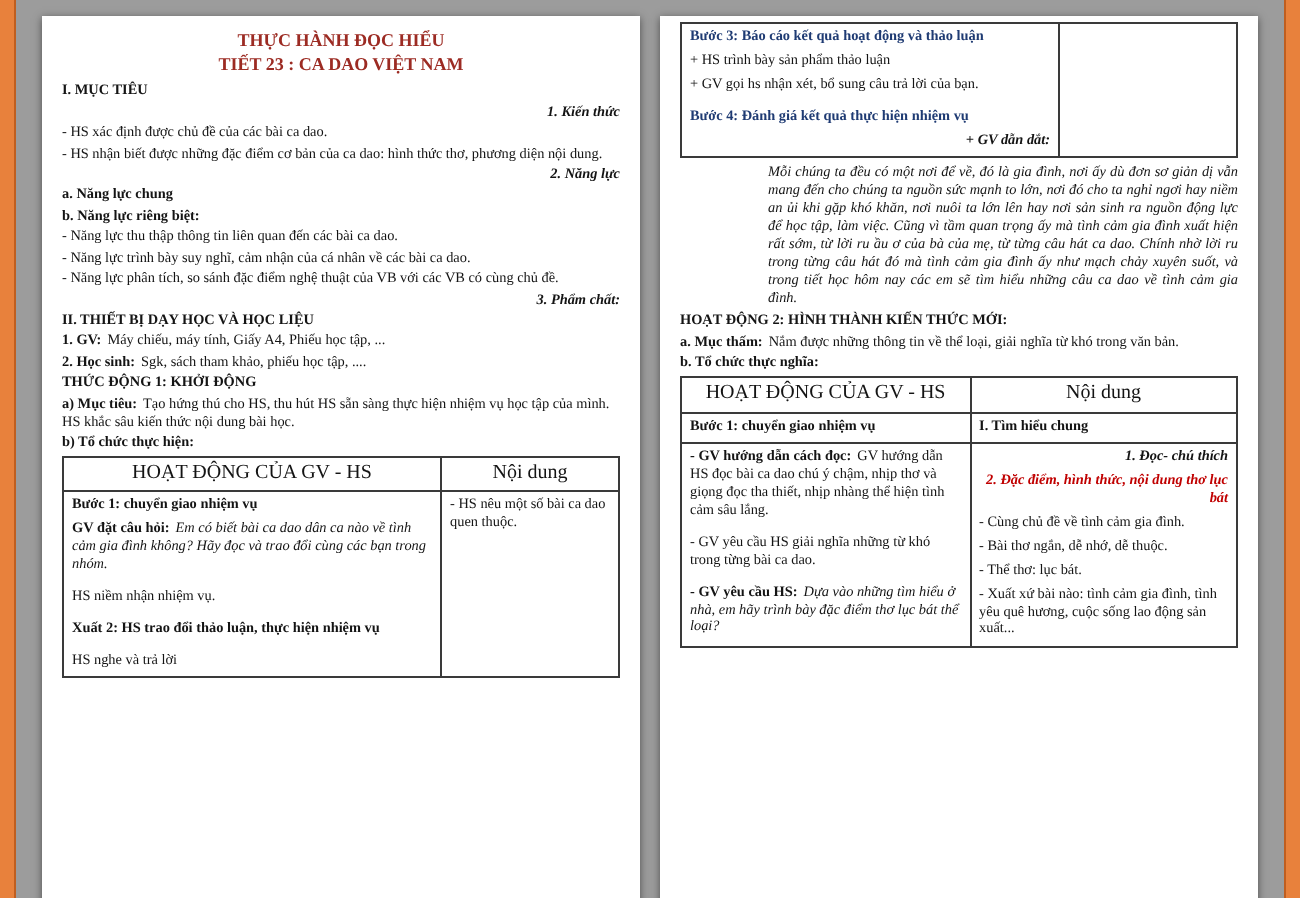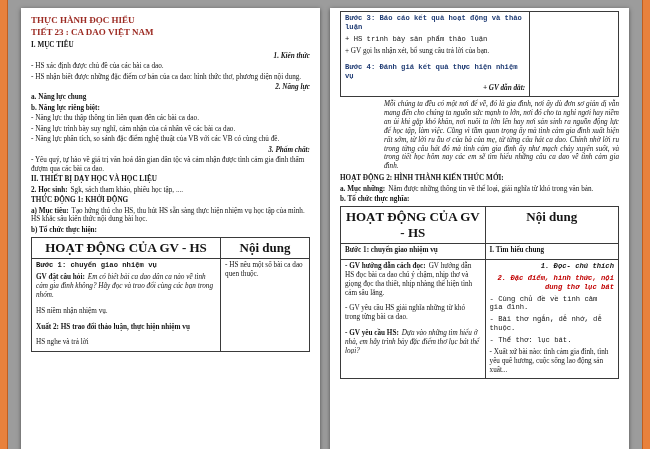--- a/index.html
+++ b/index.html
@@ -18,30 +18,30 @@
   .page-2 { left:330px; padding-top:3px; }
 
   p { margin:0 0 1.5px 0; }
   .b  { font-weight:bold; }
   .i  { font-style:italic; }
   .bi { font-weight:bold; font-style:italic;text-align:right; }
   .red  { color:#c00000; }
   .navy { color:#1f3b73; }
   .lead { margin-right:3px; }
 
-  .title-block { margin-bottom:3px; }
+  .title-block { text-align:center; margin-bottom:3px; }
   .title-line { font-weight:bold; color:#9c2b23; font-size:9px; line-height:1.35; }
 
   table { border-collapse:collapse; width:100%; margin-top:2px; table-layout:fixed; }
   th, td { border:1px solid #3a3a3a; padding:2px 4px; vertical-align:top; }
-  th { font-weight:bold; text-align:center; font-size:13px; }
+  th { font-weight:normal; text-align:center; font-size:10px; }
   .t1-col-l { width:68%; } .t1-col-r { width:32%; }
   .t2-col-l { width:52%; } .t2-col-r { width:48%; }
   td p.gap { margin-bottom:7px; }
-  td p.gap-sm { margin-bottom:3px;font-family:Liberation Mono, monospace; }
+  td p.gap-sm { margin-bottom:3px; }
 
   .lead-in { font-style:italic; text-align:justify; margin:3px 0 3px 44px; }
 </style>
 </head>
 <body>
 
 <div class="app">
   <div class="edge-strip left"></div>
   <div class="edge-strip right"></div>
 
@@ -55,22 +55,24 @@
     <p class="bi">1. Kiến thức</p>
     <p>- HS xác định được chủ đề của các bài ca dao.</p>
     <p>- HS nhận biết được những đặc điểm cơ bản của ca dao: hình thức thơ, phương diện nội dung.</p>
     <p class="bi">2. Năng lực</p>
     <p class="b">a. Năng lực chung</p>
     <p class="b">b. Năng lực riêng biệt:</p>
     <p>- Năng lực thu thập thông tin liên quan đến các bài ca dao.</p>
     <p>- Năng lực trình bày suy nghĩ, cảm nhận của cá nhân về các bài ca dao.</p>
     <p>- Năng lực phân tích, so sánh đặc điểm nghệ thuật của VB với các VB có cùng chủ đề.</p>
     <p class="bi">3. Phẩm chất:</p>
-    <p>- Yêu quý, tự hào về giá trị văn hoá dân gian dân tộc và cảm nhận được tình cảm gia đình thấm đượm qua các bài ca dao.</p>
     <p class="b">II. THIẾT BỊ DẠY HỌC VÀ HỌC LIỆU</p>
+    <p>
+      <span class="b lead">1. GV:</span><span>Máy chiếu, máy tính, Giấy A4, Phiếu học tập, ...</span>
+    </p>
     <p>
       <span class="b lead">2. Học sinh:</span><span>Sgk, sách tham khảo, phiếu học tập, ....</span>
     </p>
     <p class="b">THỨC ĐỘNG 1: KHỞI ĐỘNG</p>
     <p>
       <span class="b lead">a) Mục tiêu:</span><span>Tạo hứng thú cho HS, thu hút HS sẵn sàng thực hiện nhiệm vụ học tập của mình. HS khắc sâu kiến thức nội dung bài học.</span>
     </p>
     <p class="b">b) Tổ chức thực hiện:</p>
 
     <table>
@@ -110,21 +112,21 @@
         </td>
         <td class="t1-col-r"></td>
       </tr>
     </tbody>
       </table>
 
     <p class="lead-in">Mỗi chúng ta đều có một nơi để về, đó là gia đình, nơi ấy dù đơn sơ giản dị vẫn mang đến cho chúng ta nguồn sức mạnh to lớn, nơi đó cho ta nghỉ ngơi hay niềm an ủi khi gặp khó khăn, nơi nuôi ta lớn lên hay nơi sản sinh ra nguồn động lực để học tập, làm việc. Cũng vì tầm quan trọng ấy mà tình cảm gia đình xuất hiện rất sớm, từ lời ru ầu ơ của bà của mẹ, từ từng câu hát ca dao. Chính nhờ lời ru trong từng câu hát đó mà tình cảm gia đình ấy như mạch chảy xuyên suốt, và trong tiết học hôm nay các em sẽ tìm hiểu những câu ca dao về tình cảm gia đình.</p>
 
     <p class="b">HOẠT ĐỘNG 2: HÌNH THÀNH KIẾN THỨC MỚI:</p>
     <p>
-      <span class="b lead">a. Mục những:</span><span>Nắm được những thông tin về thể loại, giải nghĩa từ khó trong văn bản.</span>
+      <span class="b lead">a. Mục thấm:</span><span>Nắm được những thông tin về thể loại, giải nghĩa từ khó trong văn bản.</span>
     </p>
     <p class="b">b. Tổ chức thực nghĩa:</p>
 
     <table>
       <tbody>
           <tr>
         <th class="t2-col-l">HOẠT ĐỘNG CỦA GV - HS</th>
         <th class="t2-col-r">Nội dung</th>
       </tr>
       <tr>

